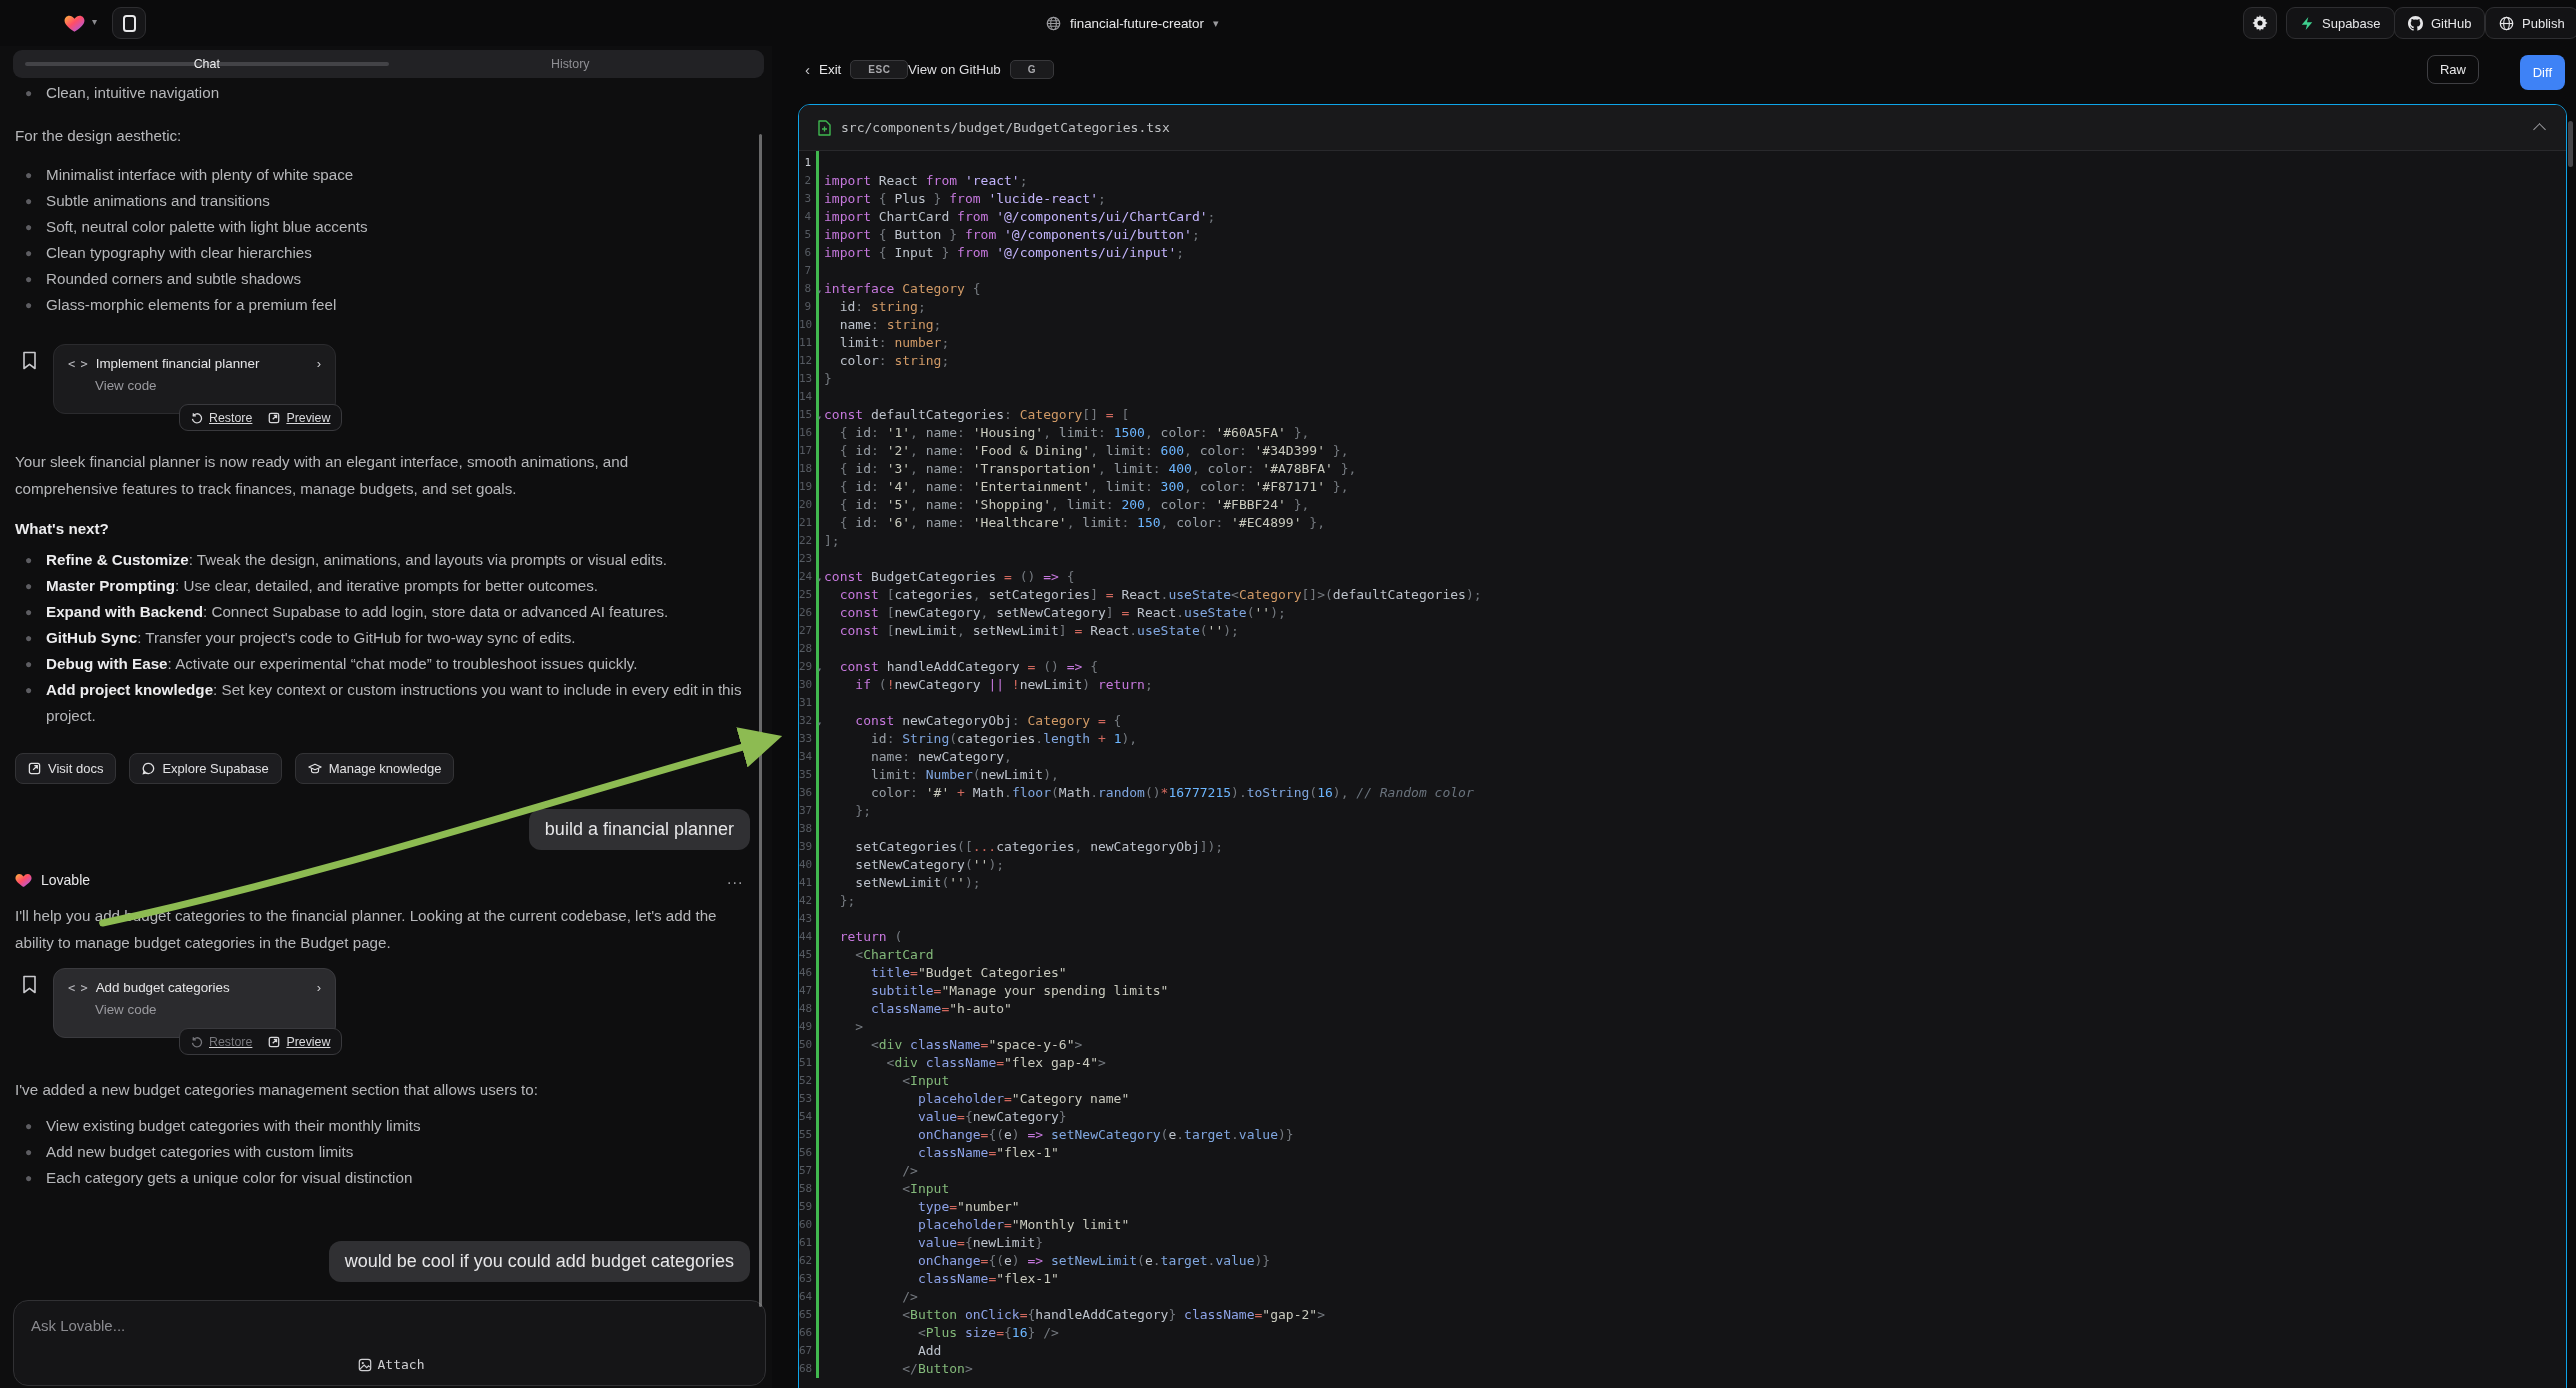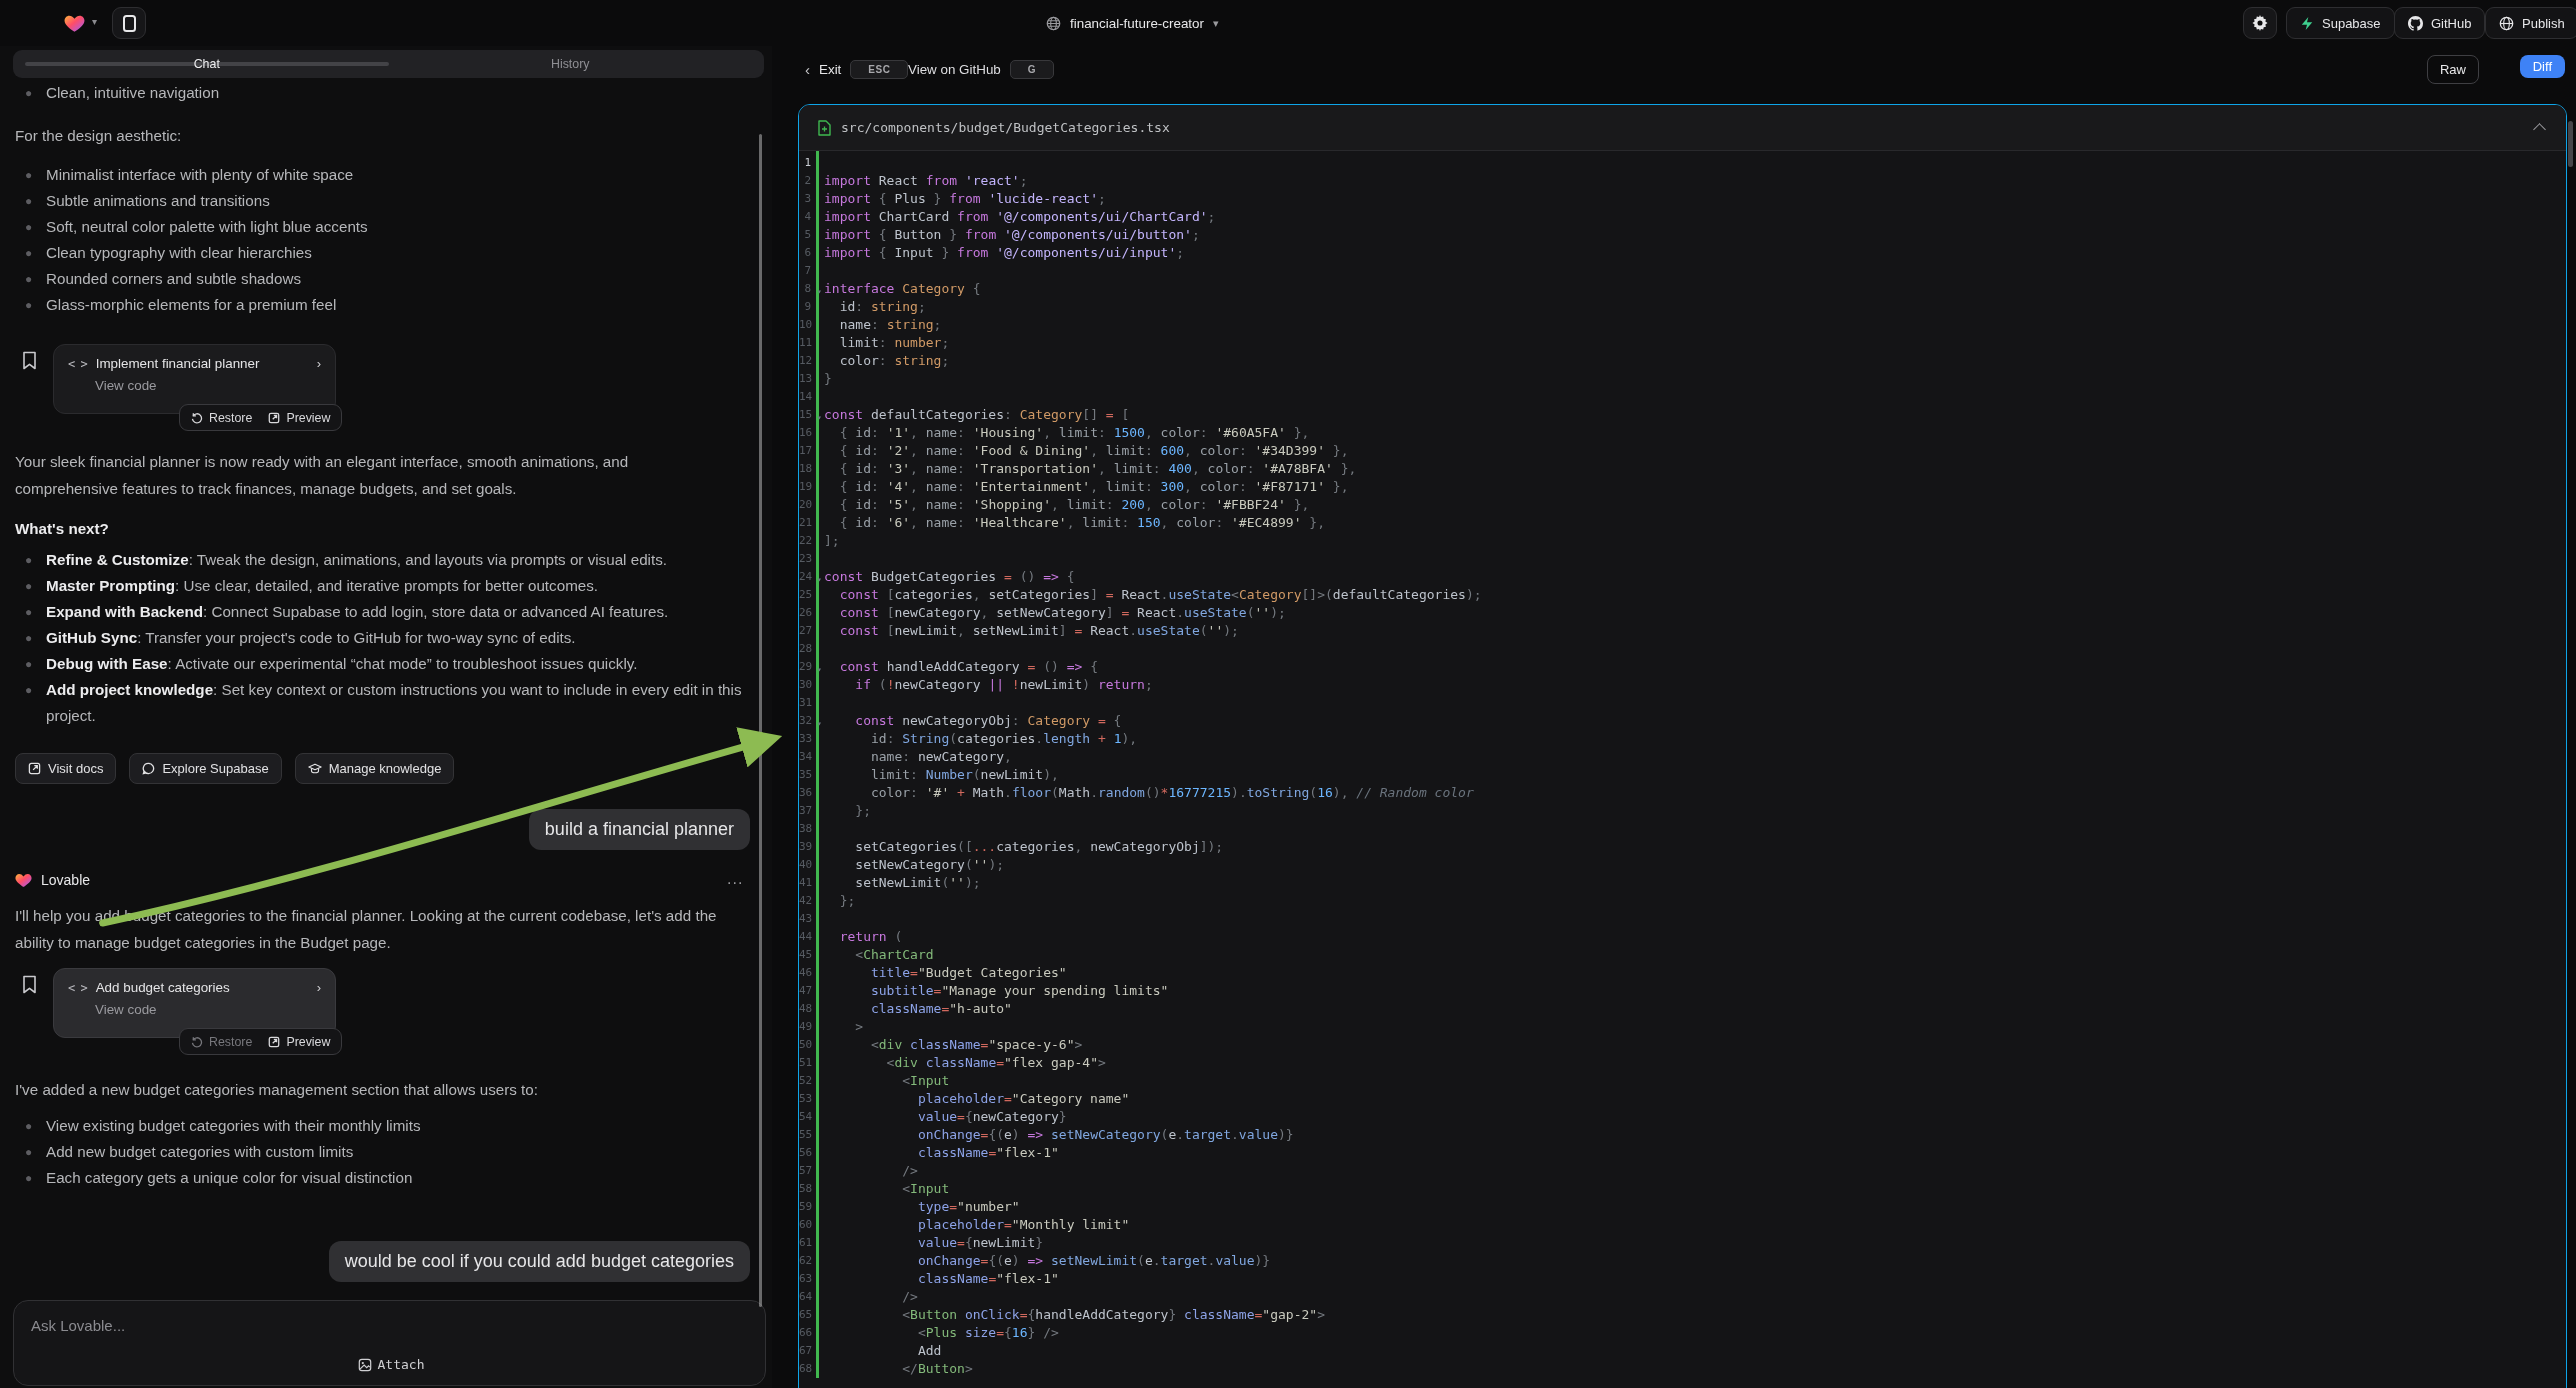--- a/index.html
+++ b/index.html
@@ -24,21 +24,21 @@
   .bullets .dot { position:absolute; left:10px; top:0; color:#5d5d62; font-size:12px; }
   .b { color:#ececee; font-weight:bold; }
   h3.wnext { color:#ececee; font-size:15.2px; font-weight:bold; }
   .vcard { position:absolute; left:53px; width:283px; height:70px; background:#1b1b1d; border:1px solid #2b2b2e; border-radius:12px; padding:11px 14px; }
   .vcard.sel { background:#2b2b2e; border-color:#3a3a3e; }
   .vcard .row1 { display:flex; align-items:center; gap:9px; color:#e4e4e6; font-size:13.4px; }
   .vcard .codeglyph { font-family:"DejaVu Sans Mono",monospace; color:#b9b9be; font-size:12px; letter-spacing:-1px; }
   .vcard .chev { margin-left:auto; color:#cfcfd2; font-size:13px; }
   .vcard .viewcode { margin-top:7px; margin-left:27px; color:#9a9a9f; font-size:13.4px; }
   .bm { position:absolute; left:22px; }
-  .pill { position:absolute; height:27px; display:flex; align-items:center; gap:16px; background:#141416; border:1px solid #39393d; border-radius:9px; padding:0 11px; font-size:12.4px; color:#d9d9dc; }
+  .pill { position:absolute; height:27px; display:flex; align-items:center; gap:16px; background:#141416; border:1px solid #39393d; border-radius:9px; padding:0 11px; font-size:12.4px; color:#d9d9dc;text-decoration:underline; }
   .pill .pbtn { display:flex; align-items:center; gap:6px; }
   .pill .dim { color:#77777c; }
   .btnrow { position:absolute; left:15px; display:flex; gap:13px; }
   .chatbtn { height:31px; display:flex; align-items:center; gap:7px; padding:0 12px; background:#1d1d20; border:1px solid #333336; border-radius:8px; color:#e2e2e4; font-size:13px; }
   .chip { position:absolute; background:#303033; border-radius:12px; color:#e6e6e8; font-size:18px; padding:10px 16px;text-align:center; }
   #lovable-hdr { position:absolute; left:15px; display:flex; align-items:center; gap:9px; color:#e8e8ea; font-size:14px; }
   #lovable-menu { position:absolute; left:727px; color:#9a9a9e; font-size:16px; letter-spacing:1px; }
   #chat-scrollbar { position:absolute; left:759px; top:88px; width:3px; height:1173px; background:rgba(255,255,255,.38); border-radius:2px; }
 
   
@@ -49,21 +49,21 @@
   .citem .chev { color:#9a9a9e; font-size:10px; }
   #send { margin-left:auto; width:26px; height:26px; border-radius:50%; background:#5c5c61; color:#141416; display:flex; align-items:center; justify-content:center; font-size:14px; font-weight:bold; }
 
   
   #edhdr { position:absolute; left:787px; top:46px; width:1789px; height:46px; }
   #exit { position:absolute; left:18px; top:0; height:46px; display:flex; align-items:center; gap:9px; color:#e6e6e8; font-size:13.4px; }
   #exit .back { color:#c9c9cc; font-size:15px; }
   .kbd { display:inline-flex; align-items:center; justify-content:center; height:19px; padding:0 17px; border:1px solid #38383b; background:#1b1b1d; border-radius:5px; color:#a8a8ac; font-size:10px; font-weight:bold; letter-spacing:0.5px; }
   #viewgh { position:absolute; left:121px; top:0; height:46px; display:flex; align-items:center; gap:9px; color:#dfdfe2; font-size:13.4px; }
   #raw { position:absolute; right:97px; top:9px; height:29px; padding:0 12px; display:flex; align-items:center; border:1px solid #3f3f43; border-radius:8px; color:#e8e8ea; font-size:13px; background:transparent; }
-  #diff { position:absolute; right:11px; top:9px; height:23px; padding:0 13px; display:flex; align-items:center; background:#3e82f6; border-radius:8px; color:#fff; font-size:13px; }
+  #diff { position:absolute; right:11px; top:9px; height:35px; padding:0 13px; display:flex; align-items:center; background:#3e82f6; border-radius:8px; color:#fff; font-size:13px; }
 
   #codecard { position:absolute; left:798px; top:104px; width:1769px; height:1285px; background:#141416; border:1px solid #0ea5e9; border-radius:12px 12px 0 0; overflow:hidden; }
   #filehdr { position:relative; height:46px; background:#19191b; border-bottom:1px solid #29292c; display:flex; align-items:center; padding:0 19px; gap:10px; }
   #filepath { font-family:"DejaVu Sans Mono",monospace; font-size:13px; color:#bfc1c4; }
   #collapse { position:absolute; right:22px; top:20px; width:9px; height:9px; border-left:1.5px solid #9a9a9e; border-top:1.5px solid #9a9a9e; transform:rotate(45deg); }
   #codearea { position:relative; padding-top:3px; }
   #gutterbar { position:absolute; left:17.4px; top:0; bottom:0; width:2.5px; background:#41b84f; }
   .crow { position:relative; height:18px; white-space:pre; font-family:"DejaVu Sans Mono",monospace; font-size:13px; line-height:18px; }
   .crow .ln { position:absolute; left:0; top:0; width:12px; text-align:right; color:#565b62; font-size:11px; line-height:18px; }
   .crow .fold { position:absolute; left:18px; top:3px; color:#6e7681; font-size:8px; }

